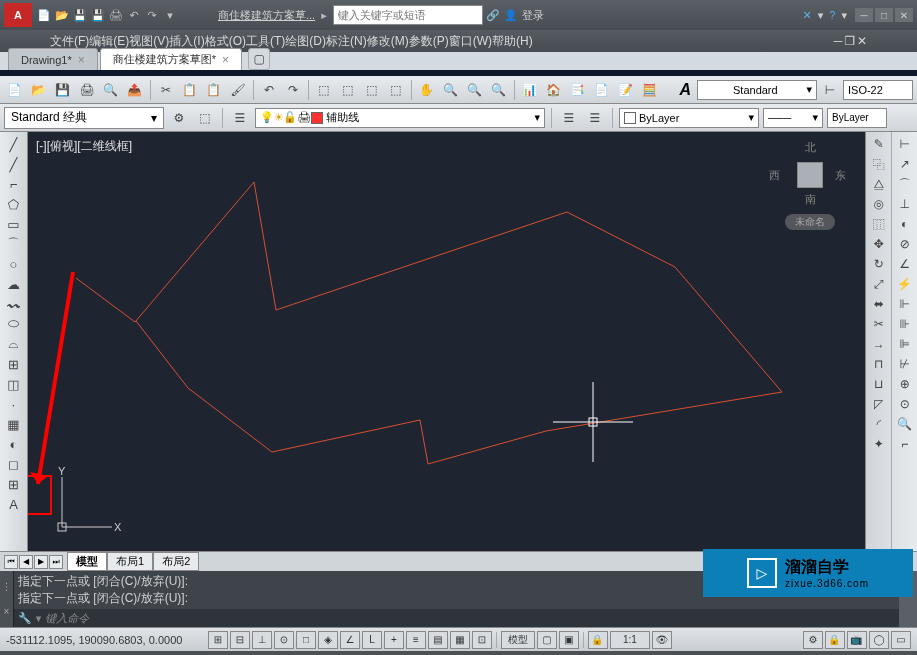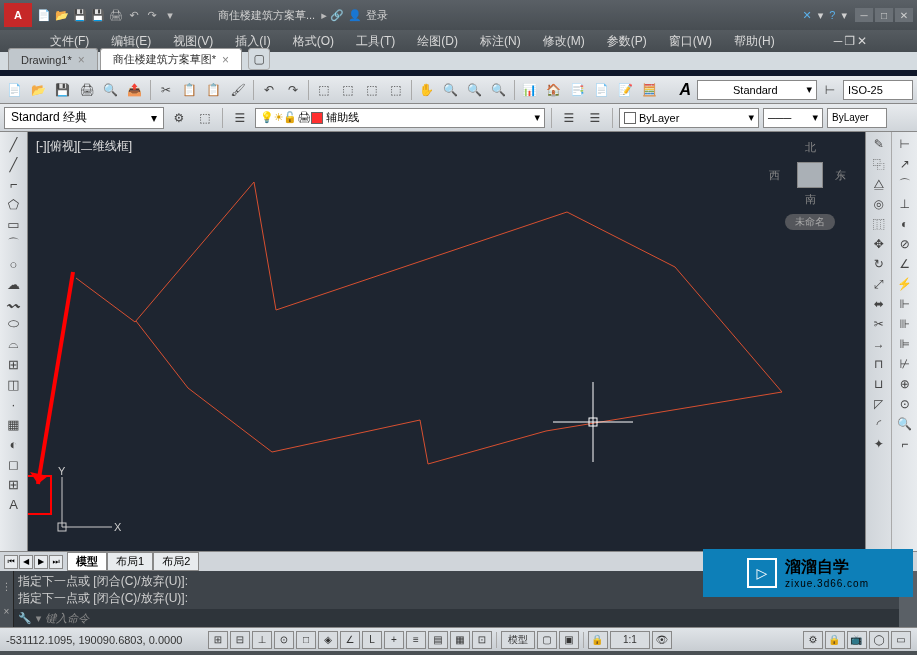--- a/index.html
+++ b/index.html
@@ -2,30 +2,30 @@
 <html><head>
 <meta charset="utf-8">
 <style>
 * { margin: 0; padding: 0; box-sizing: border-box; font-family: "Microsoft YaHei", sans-serif; }
 body { width: 917px; height: 655px; background: #4a5054; overflow: hidden; position: relative; }
 
 .titlebar { height: 30px; background: linear-gradient(#5a6066, #474d52); display: flex; align-items: center; padding: 0 4px; color: #d0d0d0; font-size: 11px; }
 .titlebar .logo { width: 28px; height: 24px; background: #c62828; display: flex; align-items: center; justify-content: center; color: #fff; font-weight: bold; margin-right: 4px; }
 .titlebar .qat { display: flex; gap: 2px; }
 .titlebar .qat-icon { width: 16px; height: 16px; display: flex; align-items: center; justify-content: center; cursor: pointer; color: #c0c0c0; }
-.titlebar .title { margin-left: 40px; flex: 0 0 auto; }
+.titlebar .title { margin-left: 40px; flex: 0 0 auto; text-decoration: underline; }
 .titlebar .search { margin-left: 6px; width: 150px; height: 20px; background: #fff; border: 1px solid #888; display: flex; align-items: center; }
 .titlebar .search input { border: none; width: 100%; font-size: 11px; padding: 0 4px; background: transparent; }
 .titlebar .spacer { flex: 1; }
 .titlebar .right-icons { display: flex; gap: 6px; align-items: center; }
 .titlebar .win-controls { display: flex; gap: 2px; margin-left: 8px; }
 .titlebar .win-btn { width: 18px; height: 14px; background: #6a7076; display: flex; align-items: center; justify-content: center; cursor: pointer; font-size: 10px; }
 
 .menubar { height: 22px; background: linear-gradient(#555b60, #464c51); display: flex; align-items: center; padding: 0 50px 0 50px; color: #d8d8d8; font-size: 12px; justify-content: space-between; }
-.menubar .menus { display: flex; gap: 22px; }
+.menubar .menus { display: flex; }
 .menubar .menu-item { cursor: pointer; }
 .menubar .right-win { display: flex; gap: 2px; }
 
 .tabbar { height: 24px; background: #d4dbe0; display: flex; align-items: flex-end; padding: 0 8px; border-bottom: 6px solid #0f172a; }
 .tab { height: 22px; padding: 0 12px; display: flex; align-items: center; font-size: 11px; color: #333; background: #c0c7cc; border: 1px solid #999; border-bottom: none; border-radius: 3px 3px 0 0; margin-right: 2px; cursor: pointer; gap: 6px; }
 .tab.active { background: #ffffff; }
 .tab .close { color: #888; font-size: 12px; }
 
 .toolbar-row { height: 28px; background: linear-gradient(#e8ebee, #d0d5da); border-bottom: 1px solid #888; display: flex; align-items: center; padding: 0 4px; gap: 2px; }
 .tool-btn { width: 22px; height: 22px; display: flex; align-items: center; justify-content: center; cursor: pointer; border: 1px solid transparent; color: #444; font-size: 12px; }
@@ -90,20 +90,23 @@
     <div class="qat-icon">📂</div>
     <div class="qat-icon">💾</div>
     <div class="qat-icon">💾</div>
     <div class="qat-icon">🖨</div>
     <div class="qat-icon">↶</div>
     <div class="qat-icon">↷</div>
     <div class="qat-icon">▾</div>
   </div>
   <div class="title">商住楼建筑方案草...</div>
   <div style="margin-left:6px; color:#bbb;">▸</div>
+  <div class="search">
+    <input placeholder="键入关键字或短语" style="">
+  </div>
   <div style="margin-left:4px; display:flex; gap:4px; align-items:center;">
     <span style="color:#bbb;">🔗</span>
     <span style="color:#bbb;">👤</span>
     <span style="color:#d0d0d0;">登录</span>
   </div>
   <div class="spacer"></div>
   <div class="right-icons">
     <span style="color:#5bb0e8;">✕</span>
     <span>▾</span>
     <span style="color:#5bb0e8;">?</span>
@@ -183,21 +186,21 @@
   <div class="tool-btn">📝</div>
   <div class="tool-btn">🧮</div>
   <div style="flex:1"></div>
   <span style="font-size:16px;font-style:italic;font-weight:bold;margin-right:4px;">A</span>
   <div class="tool-dropdown" style="width:120px;padding-left:35px;">
     <span>Standard</span>
     <span style="margin-left:auto">▾</span>
   </div>
   <div class="tool-btn">⊢</div>
   <div class="tool-dropdown" style="width:70px;">
-    <span>ISO-25</span>
+    <span>ISO-22</span>
   </div>
 </div>
 
 <div class="workspace-row">
   <div class="ws-combo">
     <span>Standard 经典</span>
     <span>▾</span>
   </div>
   <div class="tool-btn">⚙</div>
   <div class="tool-btn">⬚</div>

